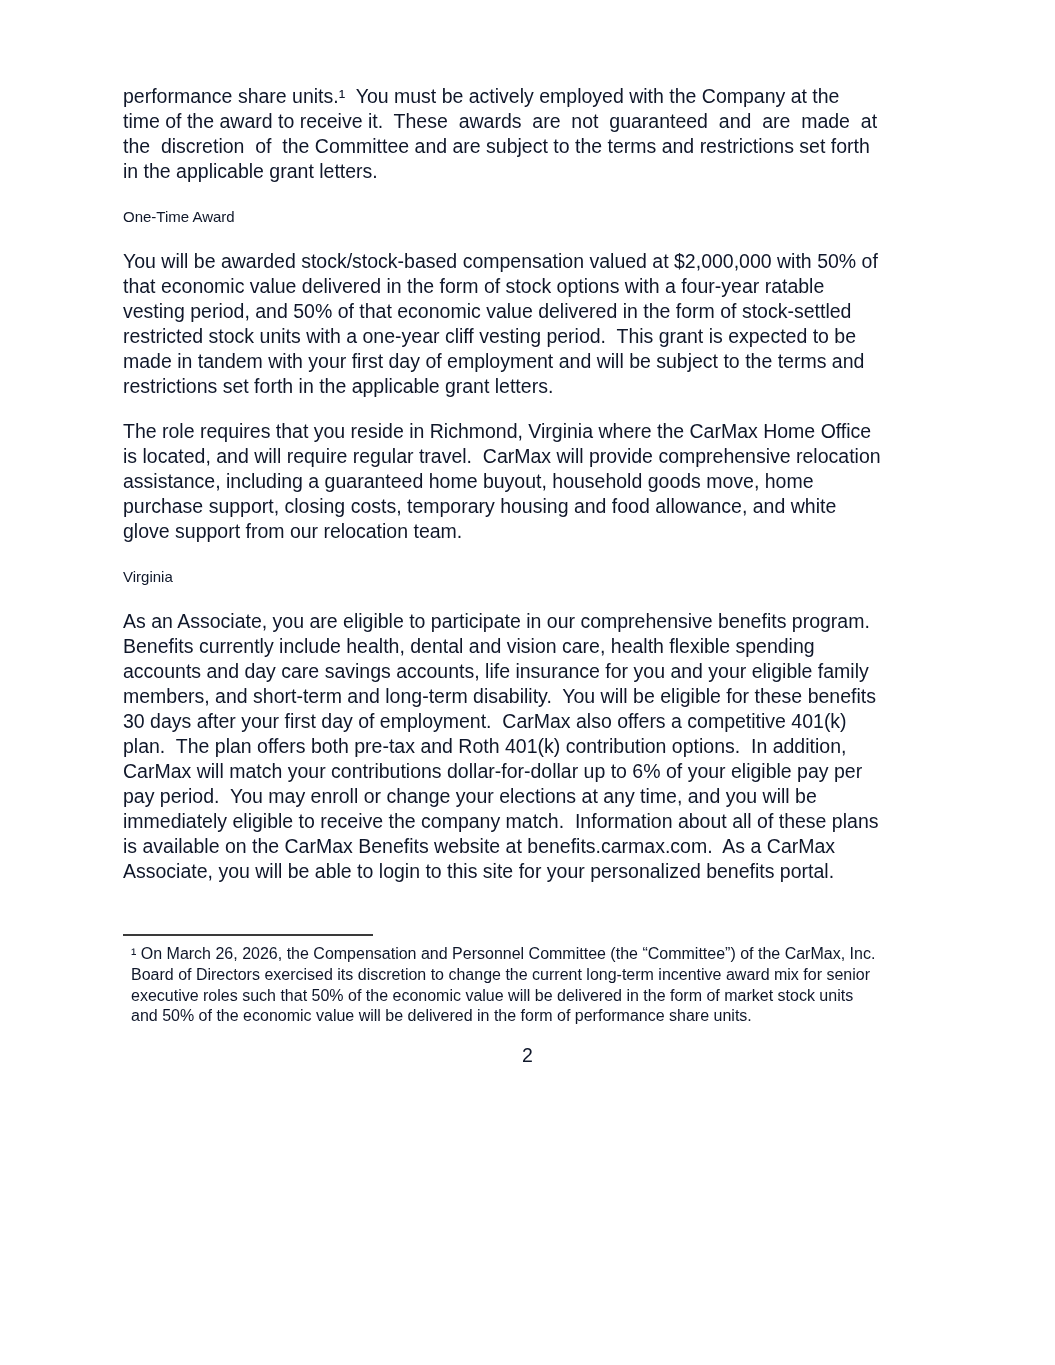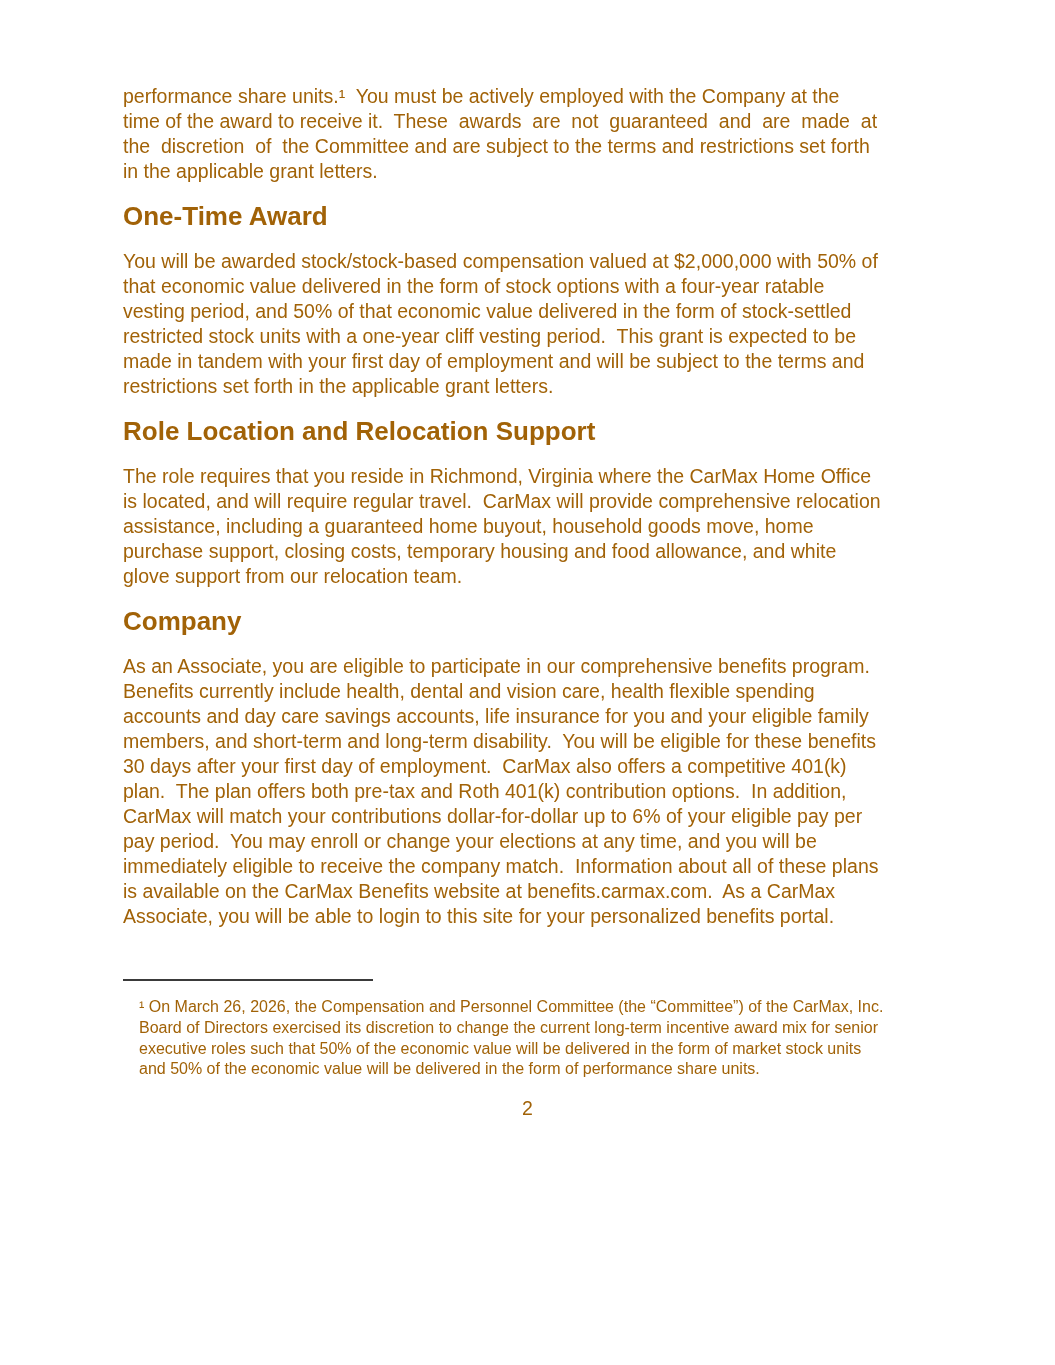--- a/index.html
+++ b/index.html
@@ -5,54 +5,54 @@
   html, body {
     margin: 0;
     padding: 0;
     background: #ffffff;
   }
   .page {
     position: relative;
     width: 893px;
     height: 1365px;
     background: #ffffff;
-    color: #a16207;
+    color: #0f172a;
     font-family: "Liberation Sans", sans-serif;
     overflow: hidden;
   }
   .content {
     padding: 84px 100px 0 123px;
   }
   .body-par {
     white-space: pre;
     font-size: 19.5px;
     line-height: 25px;
     margin: 0 0 20px 0;
   }
   .section-heading {
-    font-size: 26px;
+    font-size: 15px;
     line-height: 25px;
-    font-weight: bold;
+    font-weight: normal;
     margin: 0 0 20px 0;
     white-space: pre;
   }
   .underline-term {
     text-decoration: underline;
   }
   .footnote-sep {
     width: 250px;
     border: none;
     border-top: 2px solid #3a3a3a;
     margin: 50px 0 8px 0;
   }
   .footnote {
     white-space: pre;
     font-size: 16px;
     line-height: 20.8px;
-    margin: 16px;
+    margin: 8px;
   }
   .page-number {
     width: 1055px;
     text-align: center;
     font-size: 19.5px;
     line-height: 25px;
     margin-top: 16px;
   }
 </style>
 </head>
@@ -68,29 +68,28 @@
 
     <h2 class="section-heading">One-Time Award</h2>
 
     <p class="body-par">You will be awarded stock/stock-based compensation valued at $2,000,000 with 50% of
 that economic value delivered in the form of stock options with a four-year ratable
 vesting period, and 50% of that economic value delivered in the form of stock-settled
 restricted stock units with a one-year cliff vesting period.  This grant is expected to be
 made in tandem with your first day of employment and will be subject to the terms and
 restrictions set forth in the applicable grant letters.</p>
 
-    <h2 class="section-heading">Role Location and Relocation Support</h2>
 
     <p class="body-par">The role requires that you reside in Richmond, Virginia where the CarMax Home Office
 is located, and will require regular travel.  CarMax will provide comprehensive relocation
 assistance, including a guaranteed home buyout, household goods move, home
 purchase support, closing costs, temporary housing and food allowance, and white
 glove support from our relocation team.</p>
 
-    <h2 class="section-heading">Company</h2>
+    <h2 class="section-heading">Virginia</h2>
 
     <p class="body-par">As an Associate, you are eligible to participate in our comprehensive benefits program.
 Benefits currently include health, dental and vision care, health flexible spending
 accounts and day care savings accounts, life insurance for you and your eligible family
 members, and short-term and long-term disability.  You will be eligible for these benefits
 30 days after your first day of employment.  CarMax also offers a competitive 401(k)
 plan.  The plan offers both pre-tax and Roth 401(k) contribution options.  In addition,
 CarMax will match your contributions dollar-for-dollar up to 6% of your eligible pay per
 pay period.  You may enroll or change your elections at any time, and you will be
 immediately eligible to receive the company match.  Information about all of these plans

